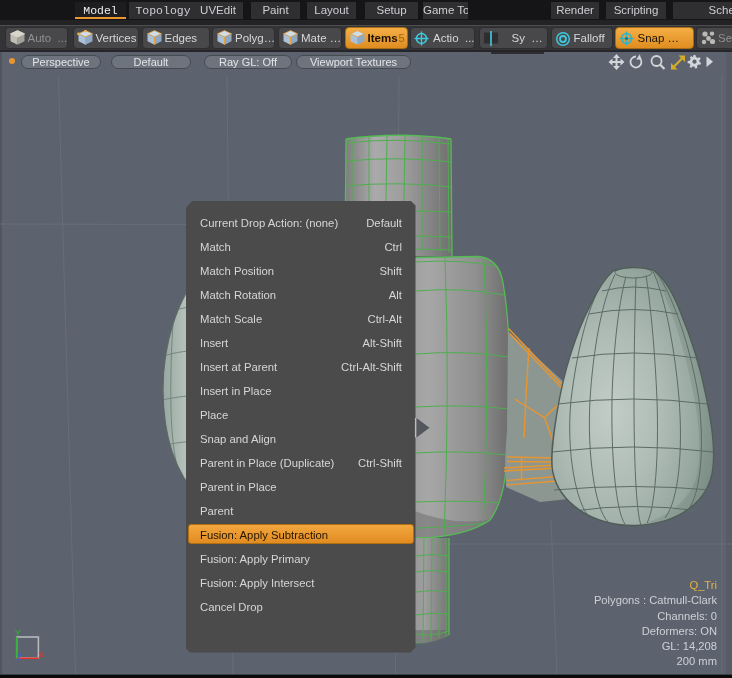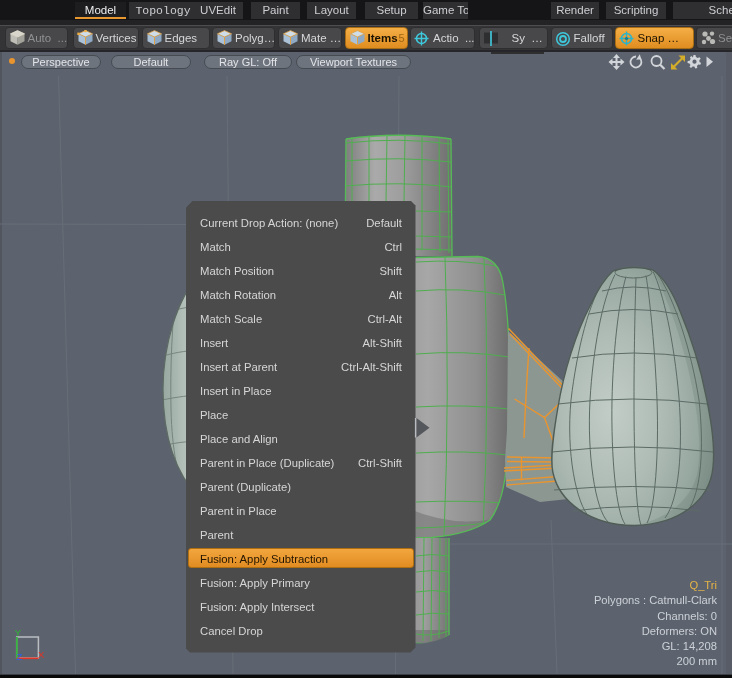--- a/index.html
+++ b/index.html
@@ -4,21 +4,21 @@
 <style>
   html,body{margin:0;padding:0;}
   body{width:732px;height:678px;overflow:hidden;background:#0a0a0b;
        font-family:"Liberation Sans", sans-serif;}
   #stage{position:absolute;left:0;top:0;width:732px;height:678px;background:#5d636e;}
   .abs{position:absolute;}
   
   #tabbar{left:0;top:0;width:732px;height:20px;background:#151517;z-index:30;}
   .tab{position:absolute;top:2px;height:17px;background:#2f2f32;color:#cdced1;
        font-size:11.5px;text-align:center;line-height:17px;white-space:nowrap;overflow:hidden;}
-  .tab.sel{background:#1d1d20;color:#ededee;border-bottom:2px solid #e8962e;height:15px;}
+  .tab.sel{background:#1d1d20;color:#ededee;border-bottom:2px solid #e8962e;height:15px;font-family:Liberation Mono, monospace;}
   #tabgap{left:0;top:20px;width:732px;height:6px;background:#232325;z-index:30;}
   #tabgap .hl{position:absolute;left:0;top:4.5px;width:732px;height:1.5px;background:#4d4d4f;}
   
   #toolbar{left:0;top:26px;width:732px;height:24px;background:#343436;z-index:30;}
   .tbtn{position:absolute;top:1px;height:20px;background:#48484a;border:1px solid #2e2e30;
         border-radius:4px;color:#d6d7d9;font-size:11.5px;line-height:20px;white-space:nowrap;overflow:hidden;}
   .tbtn .lbl{position:absolute;left:22px;top:0;}
   .tbtn.dis{color:#8f9092;}
   .tbtn.hot{background:linear-gradient(#f4ae45,#df8d20);border:1px solid #a86d12;color:#1c1202;}
   .tbtn svg{position:absolute;left:3px;top:2px;}
@@ -279,28 +279,25 @@
         <span class="l">Insert at Parent</span>
         <span class="r">Ctrl-Alt-Shift</span>
       </div>
     <div class="mi">
         <span class="l">Insert in Place</span>
       </div>
     <div class="mi">
         <span class="l">Place</span>
       </div>
     <div class="mi">
-        <span class="l">Place and Align</span>
+        <span class="l">Snap and Align</span>
       </div>
     <div class="mi">
         <span class="l">Parent in Place (Duplicate)</span>
         <span class="r">Ctrl-Shift</span>
-      </div>
-    <div class="mi">
-        <span class="l">Parent (Duplicate)</span>
       </div>
     <div class="mi">
         <span class="l">Parent in Place</span>
       </div>
     <div class="mi">
         <span class="l">Parent</span>
       </div>
     <div class="mi hot">
         <div class="bg"></div>
         <span class="l">Fusion: Apply Subtraction</span>

